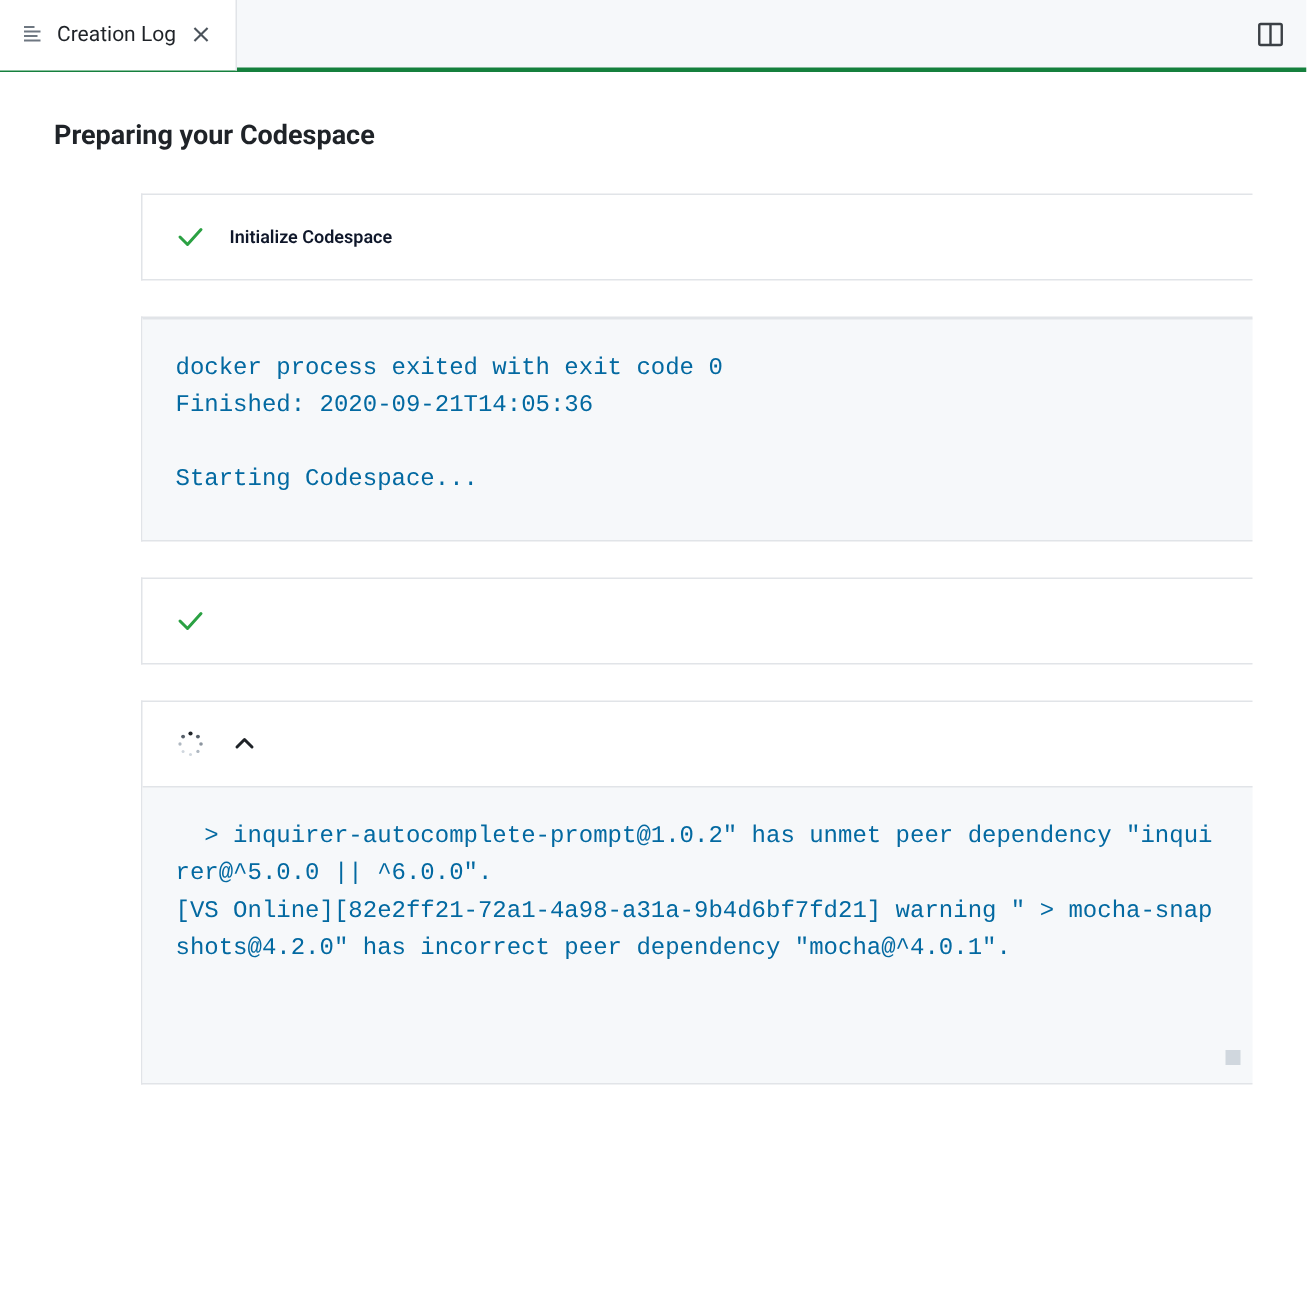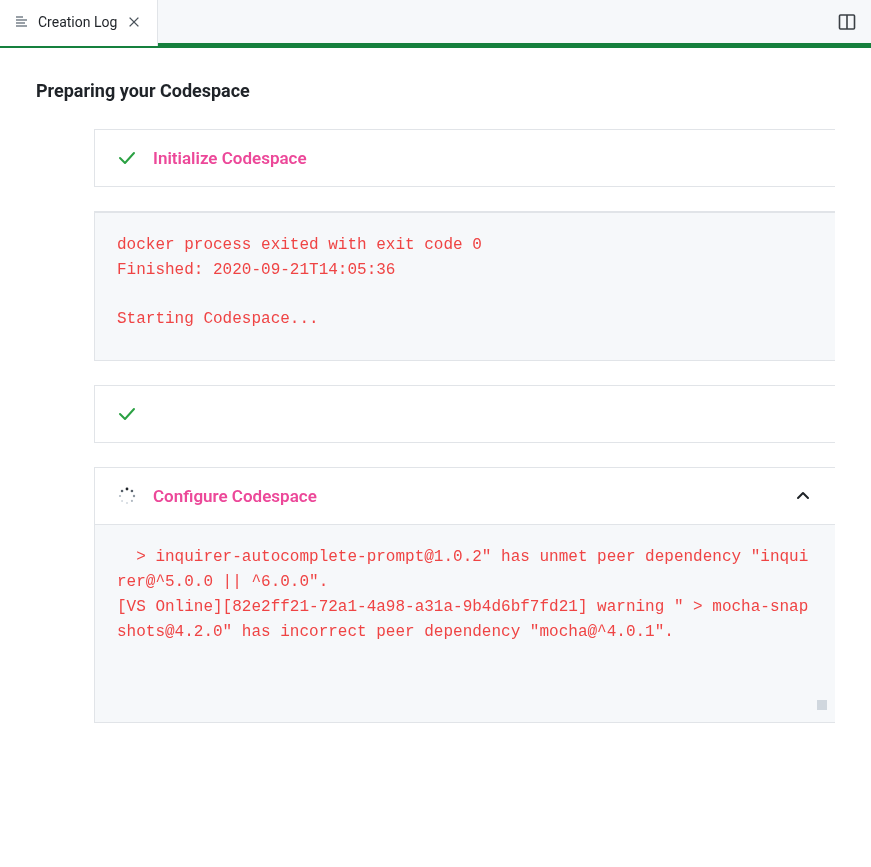--- a/index.html
+++ b/index.html
@@ -9,21 +9,21 @@
     color: #1f2328;
     width: 871px;
     height: 867px;
     overflow: hidden;
   }
   .tabbar {
     display: flex;
     align-items: center;
     height: 48px;
     background: #f6f8fa;
-    border-bottom: 5px solid #15803d;
+    border-bottom: 3px solid #15803d;
     position: relative;
   }
   .tab {
     display: flex;
     align-items: center;
     gap: 8px;
     height: 48px;
     padding: 0 14px;
     background: #ffffff;
     border-right: 1px solid #e1e4e8;
@@ -86,39 +86,39 @@
   }
   .step-status-icon {
     width: 20px;
     height: 20px;
     display: flex;
     align-items: center;
     justify-content: center;
     flex-shrink: 0;
   }
   .step-title {
-    font-size: 17px;
+    font-size: 12px;
     font-weight: 600;
-    color: #ec4899;
+    color: #0f172a;
     flex: 1;
   }
   .chevron {
     width: 20px;
     height: 20px;
     color: #1f2328;
     flex-shrink: 0;
   }
   .step-body {
     border-top: 1px solid #e1e4e8;
     background: #f6f8fa;
     padding: 20px 22px 28px 22px;
     font-family: "SFMono-Regular", Consolas, "Liberation Mono", Menlo, monospace;
     font-size: 16px;
     line-height: 1.55;
-    color: #ef4444;
+    color: #0369a1;
     white-space: pre-wrap;
     word-break: break-all;
     position: relative;
   }
   .scroll-indicator {
     position: absolute;
     right: 8px;
     bottom: 12px;
     width: 10px;
     height: 10px;
@@ -202,21 +202,20 @@
             <circle cx="10" cy="3" r="1.4" fill="#1f2328"></circle>
             <circle cx="14.95" cy="5.05" r="1.3" fill="#57606a"></circle>
             <circle cx="17" cy="10" r="1.2" fill="#8c959f"></circle>
             <circle cx="14.95" cy="14.95" r="1.1" fill="#afb8c1"></circle>
             <circle cx="10" cy="17" r="1.0" fill="#d0d7de"></circle>
             <circle cx="5.05" cy="14.95" r="1.0" fill="#d0d7de"></circle>
             <circle cx="3" cy="10" r="1.1" fill="#afb8c1"></circle>
             <circle cx="5.05" cy="5.05" r="1.3" fill="#57606a"></circle>
           </svg>
         </span>
-        <span class="step-title">Configure Codespace</span>
         <span class="chevron">
           <svg viewBox="0 0 20 20" width="20" height="20" fill="none" stroke="currentColor" stroke-width="2" stroke-linecap="round" stroke-linejoin="round">
             <polyline points="5,12 10,7 15,12"></polyline>
           </svg>
         </span>
       </div>
       <div class="step-body">  &gt; inquirer-autocomplete-prompt@1.0.2" has unmet peer dependency "inquirer@^5.0.0 || ^6.0.0".
 [VS Online][82e2ff21-72a1-4a98-a31a-9b4d6bf7fd21] warning " &gt; mocha-snapshots@4.2.0" has incorrect peer dependency "mocha@^4.0.1".
         <div class="scroll-indicator"></div>
       </div>

